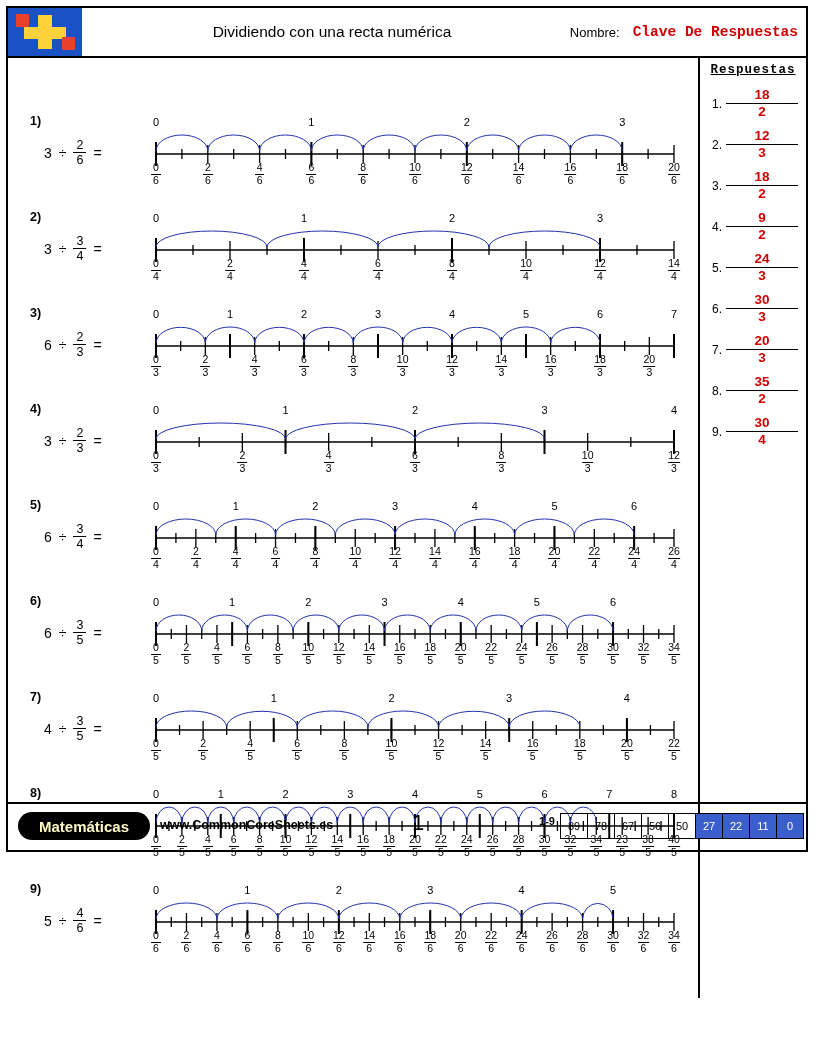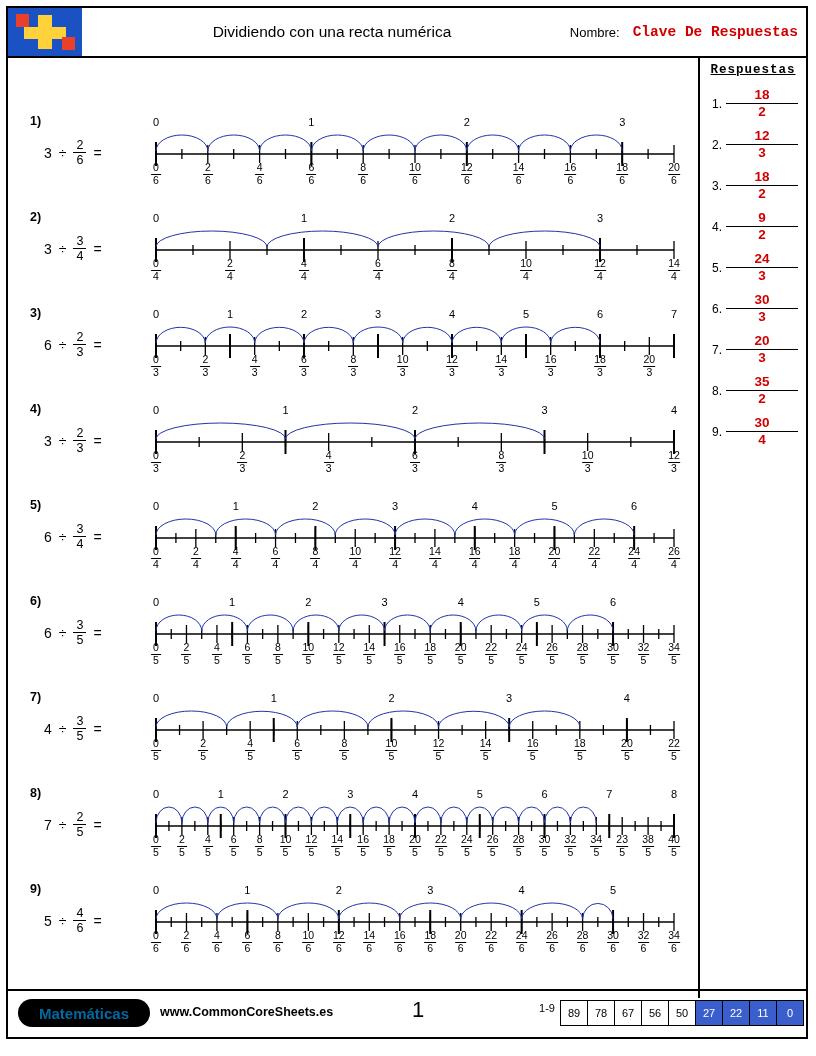--- a/index.html
+++ b/index.html
@@ -5,21 +5,21 @@
   html,body{margin:0;padding:0;}
   body{
     width:816px;height:1056px;
     font-family:"Liberation Sans", sans-serif;
     background:#ffffff;
     color:#000;
     position:relative;
     overflow:hidden;
   }
   .page{
-    position:absolute;left:6px;top:6px;width:802px;height:1033px;
+    position:absolute;left:6px;top:6px;width:802px;height:846px;
     border:2px solid #000;
     box-sizing:border-box;
   }
   
   .header{
     position:absolute;left:0;top:0;width:100%;height:50px;
     border-bottom:2px solid #000;box-sizing:border-box;
   }
   .logo{
     position:absolute;left:0;top:0;width:74px;height:48px;
@@ -93,28 +93,28 @@
 
   .ilab{position:absolute;font-size:11px;transform:translateX(-50%);}
 
   
   .footer{
     position:absolute;left:0;bottom:0;width:100%;height:48px;
     border-top:2px solid #000;box-sizing:border-box;
   }
   .subject{
     position:absolute;left:10px;top:8px;width:132px;height:28px;
-    background:#000;color:#0369a1;border-radius:14px;
+    background:#000;color:#fef9c3;border-radius:14px;
     display:flex;align-items:center;justify-content:center;
     font-size:15px;font-weight:bold;
   }
   .site{position:absolute;left:152px;top:14px;font-size:12.5px;font-weight:bold;}
   .pageno{position:absolute;left:404px;top:6px;font-size:22px;}
   .scale{position:absolute;right:2px;top:9px;display:flex;align-items:stretch;font-size:11px;}
-  .scale .rng{padding:2px 5px;}
+  .scale .rng{padding:2px 5px;font-weight:bold;}
   .scale .cell{border:1px solid #000;border-right:none;padding:6px 5px;min-width:16px;text-align:center;}
   .scale .cell:last-child{border-right:1px solid #000;}
   .scale .hl{background:#3a5fcd;color:#fff;}
 </style>
 </head>
 <body>
 
 <div class="page">
 
   <div class="header">

